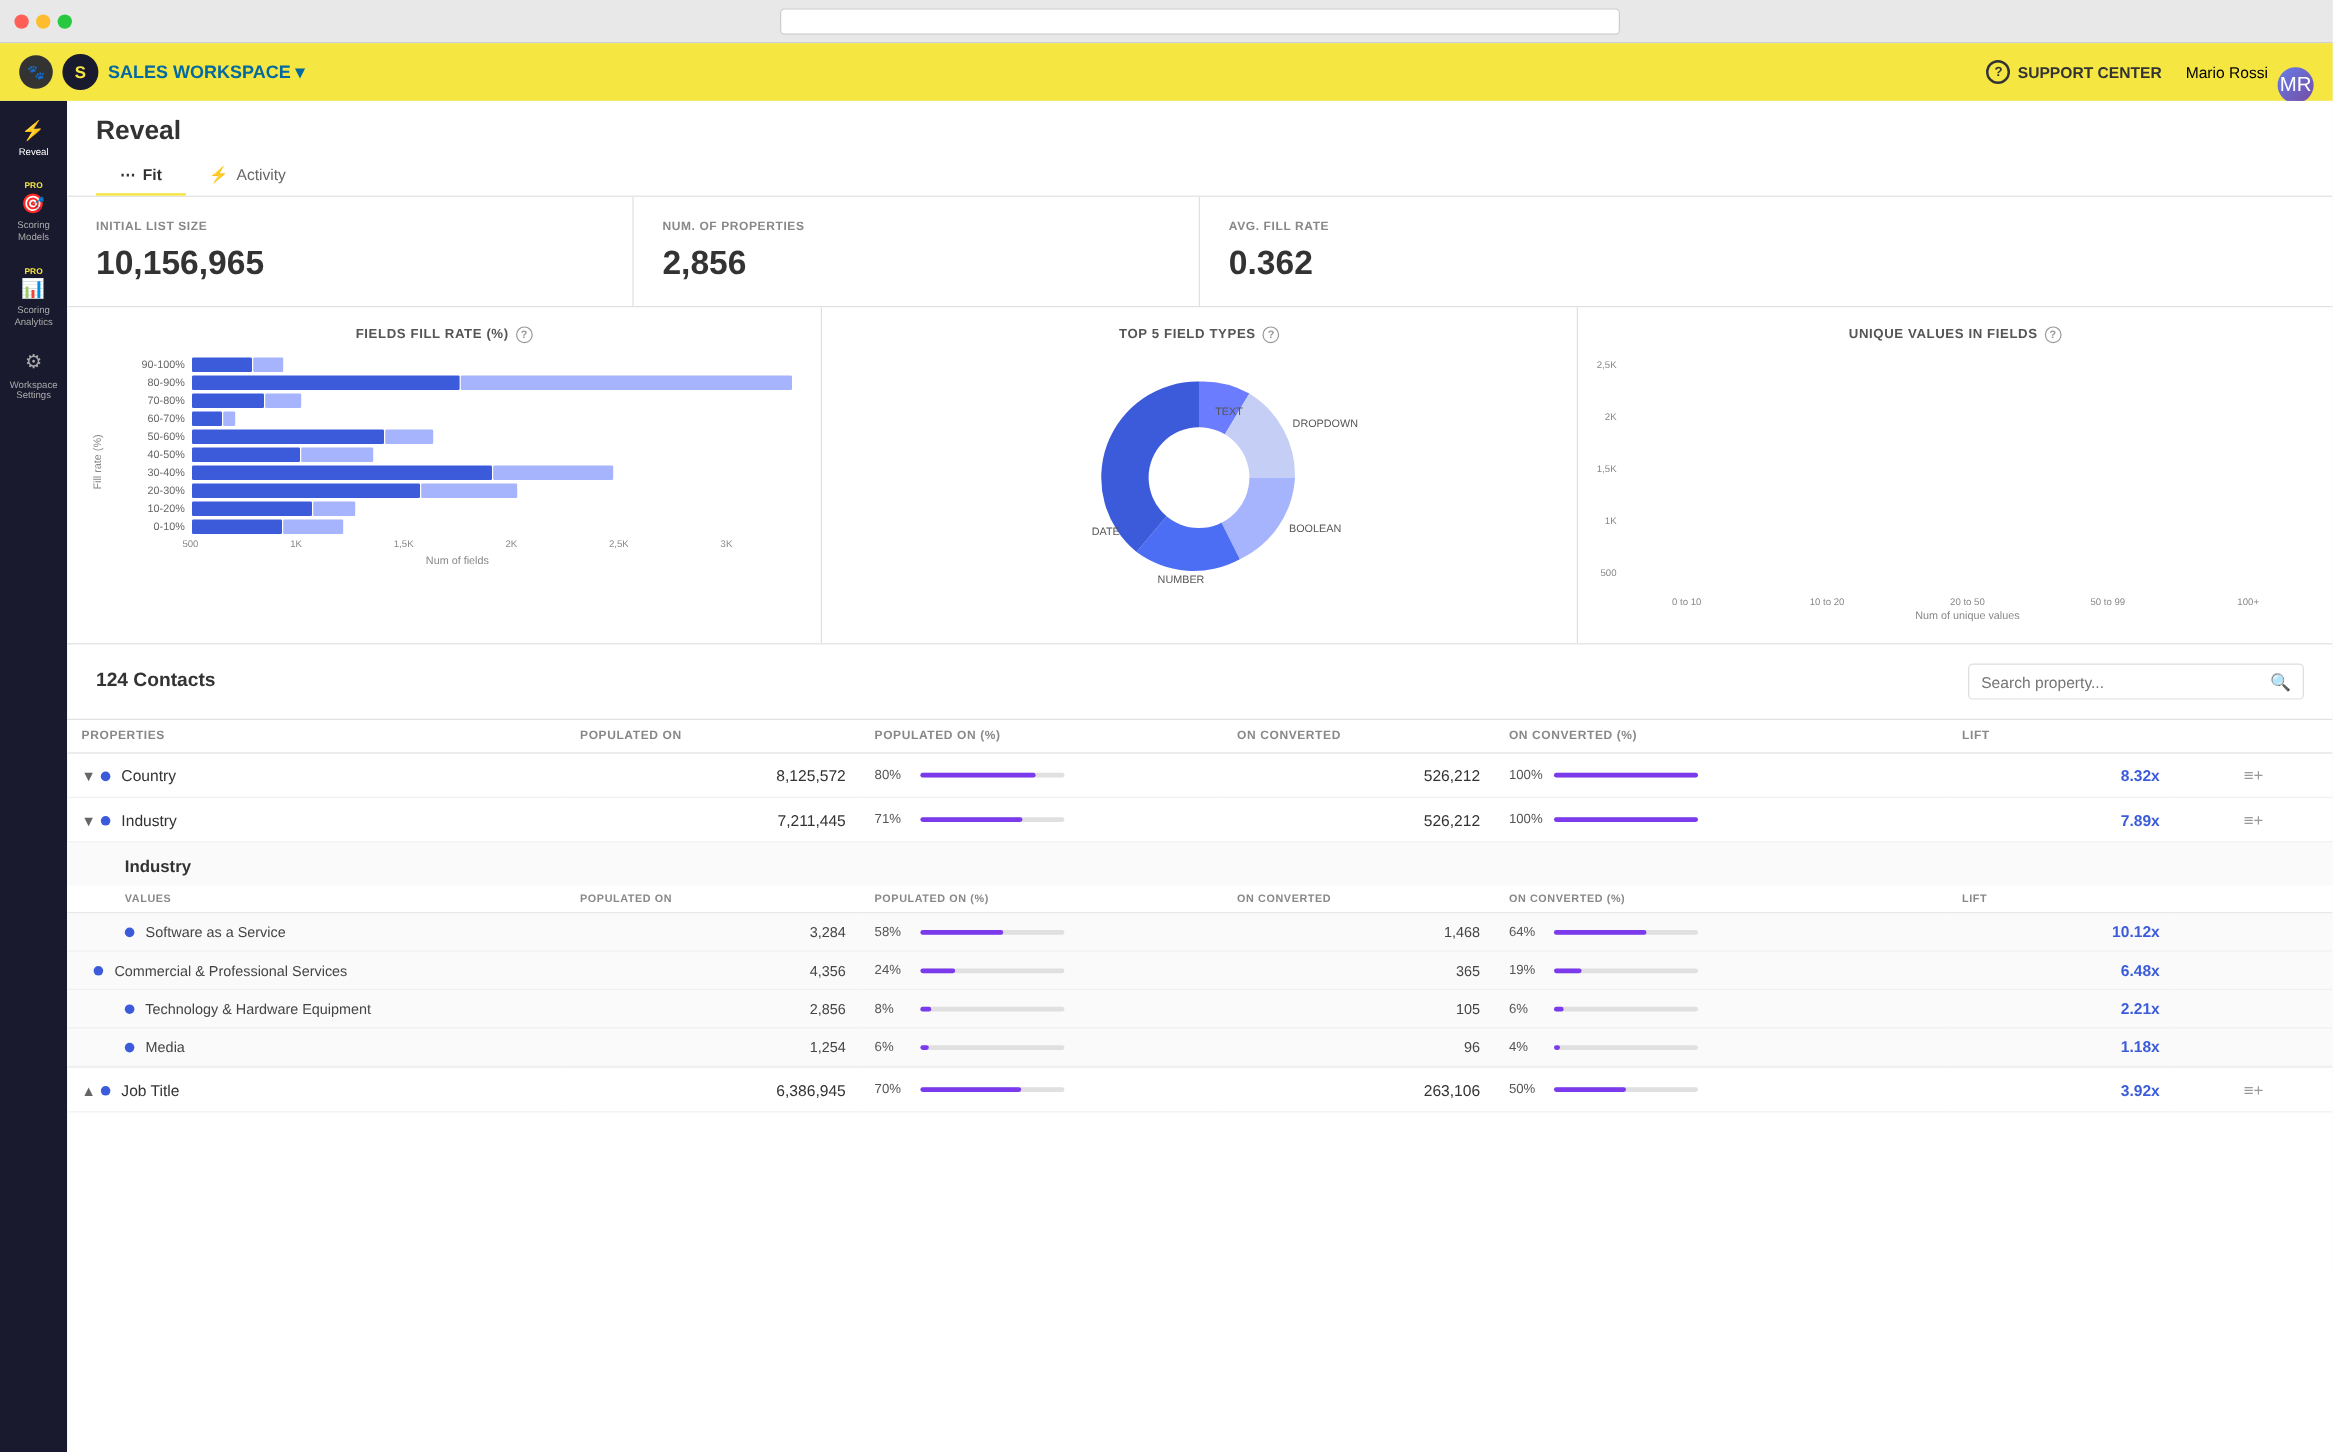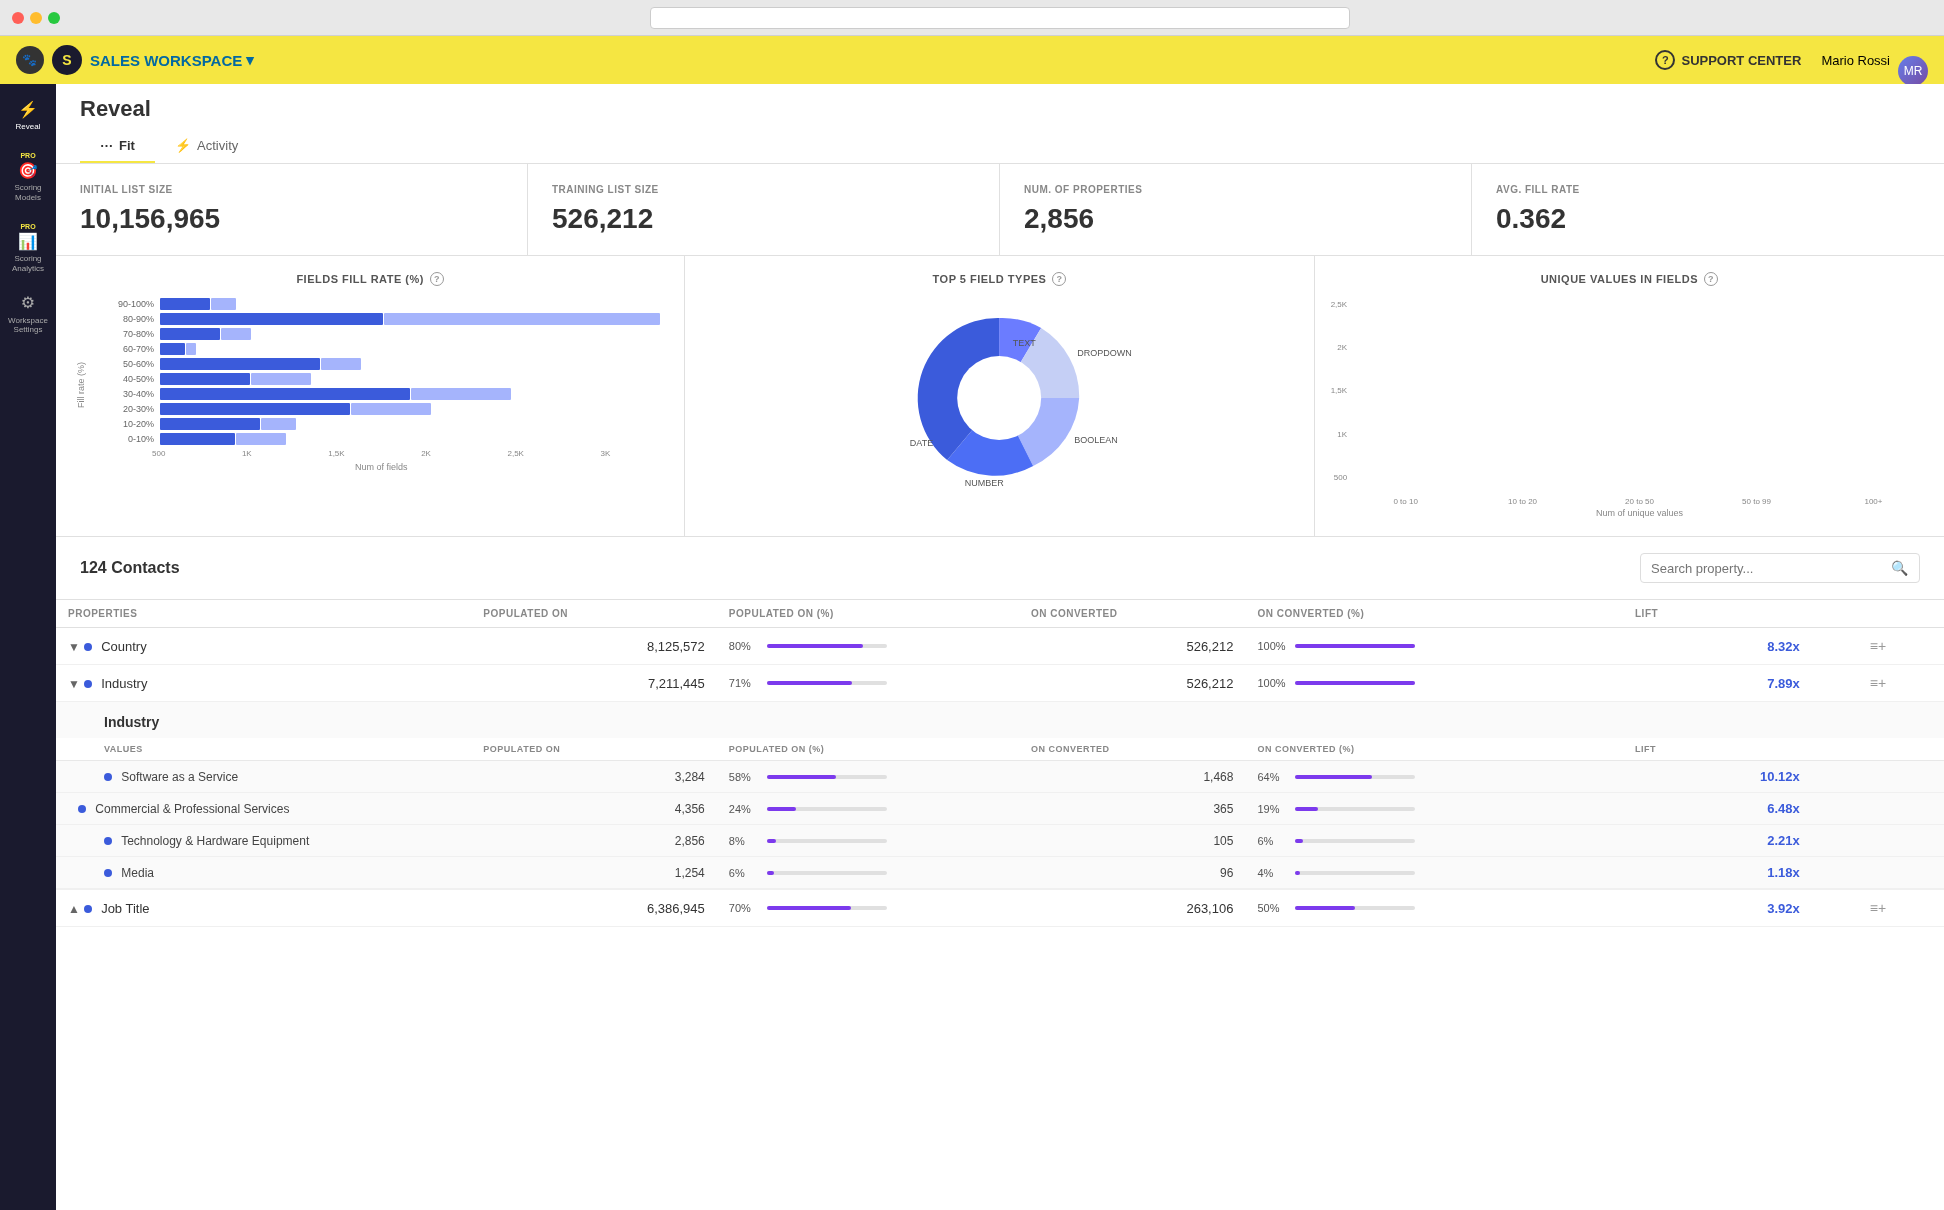--- a/index.html
+++ b/index.html
@@ -36,21 +36,21 @@
       flex-shrink: 0;
     }
     .navbar-left { display: flex; align-items: center; gap: 8px; }
     .navbar-logo { width: 28px; height: 28px; border-radius: 50%; background: #333; display: flex; align-items: center; justify-content: center; color: white; font-size: 12px; font-weight: bold; }
     .navbar-app-logo { width: 30px; height: 30px; border-radius: 50%; background: #1a1a2e; display: flex; align-items: center; justify-content: center; color: #f5e642; font-size: 14px; font-weight: bold; }
     .navbar-workspace { font-size: 15px; font-weight: 600; color: #0369a1; display: flex; align-items: center; gap: 4px; }
     .navbar-right { display: flex; align-items: center; gap: 20px; }
     .support-center { display: flex; align-items: center; gap: 6px; font-size: 13px; font-weight: 600; color: #333; }
     .support-icon { width: 20px; height: 20px; border-radius: 50%; border: 2px solid #333; display: flex; align-items: center; justify-content: center; font-size: 11px; font-weight: bold; }
     .user-info { display: flex; align-items: center; gap: 8px; font-size: 13px; font-weight: 500; }
-    .avatar { width: 30px; height: 30px; border-radius: 50%; background: linear-gradient(135deg, #667eea, #764ba2); display: flex; align-items: center; justify-content: center; color: white; font-size: 12px; margin-top: 22px; }
+    .avatar { width: 30px; height: 30px; border-radius: 50%; background: linear-gradient(135deg, #667eea, #764ba2); display: flex; align-items: center; justify-content: center; color: white; font-size: 17px; margin-top: 22px; }
 
     
     .content-area { display: flex; flex: 1; overflow: hidden; }
 
     
     .sidebar {
       width: 56px;
       background: #1a1a2e;
       display: flex;
       flex-direction: column;
@@ -311,24 +311,20 @@
             <span class="tab-icon">⚡</span>
             <span>Activity</span>
           </div>
         </div>
       </div>
 
       <div class="stats-row">
         <div class="stat-card">
           <div class="stat-label">INITIAL LIST SIZE</div>
           <div class="stat-value">10,156,965</div>
-        </div>
-        <div class="stat-card">
-          <div class="stat-label">TRAINING LIST SIZE</div>
-          <div class="stat-value">526,212</div>
         </div>
         <div class="stat-card">
           <div class="stat-label">NUM. OF PROPERTIES</div>
           <div class="stat-value">2,856</div>
         </div>
         <div class="stat-card">
           <div class="stat-label">AVG. FILL RATE</div>
           <div class="stat-value">0.362</div>
         </div>
       </div>

